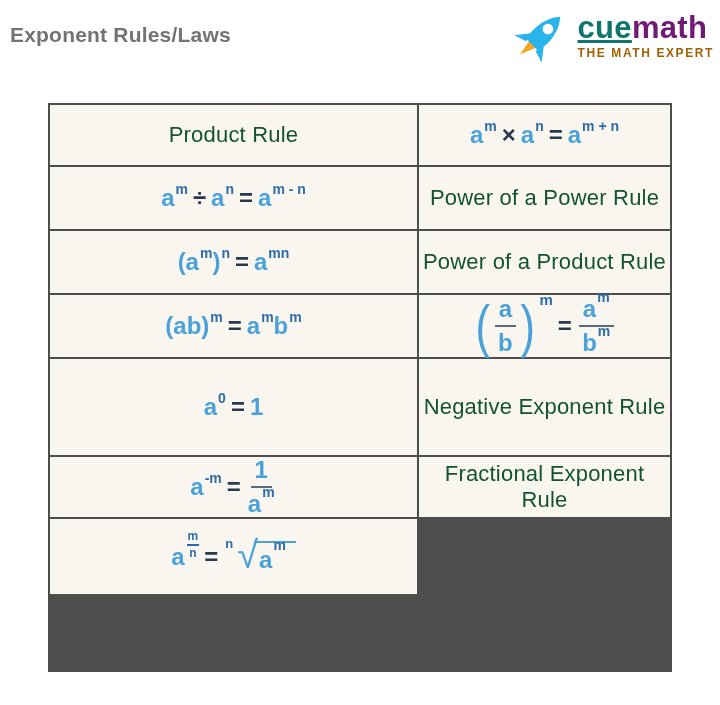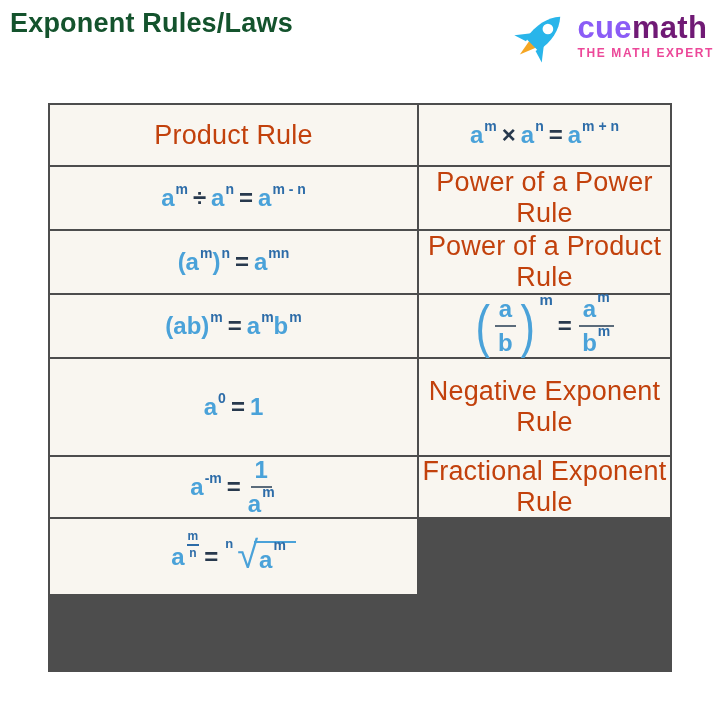--- a/index.html
+++ b/index.html
@@ -7,41 +7,41 @@
   body {
     position: relative;
     background: #ffffff;
     font-family: "Liberation Sans", sans-serif;
     overflow: hidden;
   }
 
   
   .page-title {
     position: absolute;
-    left: 10px; top: 8px;
-    font-size: 27px;
+    left: 10px; top: 23px;
+    font-size: 21px;
     font-weight: 700;
     letter-spacing: 0.2px;
-    color: #14532d;
+    color: #737373;
   }
   .logo {
     position: absolute;
     right: 6px; top: 4px;
     display: flex;
     align-items: center;
   }
   .logo-rocket { width: 62px; height: 64px; margin-right: 8px; }
   .logo-textcol { display: flex; flex-direction: column; align-items: flex-start; }
   .logo-word { font-size: 31px; font-weight: 700; line-height: 1.05; letter-spacing: 0.3px; }
-  .logo-cue  { color: #8b5cf6; }
+  .logo-cue  { color: #0f766e; text-decoration: underline; }
   .logo-math { color: #701a75; }
   .logo-tagline {
     font-size: 12px;
     font-weight: 700;
-    color: #ec4899;
+    color: #a16207;
     letter-spacing: 1.6px;
     margin-top: 2px;
   }
 
   
   .rules-table {
     position: absolute;
     left: 48px; top: 103px;
     width: 624px; height: 569px;
     display: grid;
@@ -51,22 +51,22 @@
     background: #4d4d4d;
     border: 2px solid #4d4d4d;
   }
   .cell {
     background: #f9f6f0;
     display: flex;
     align-items: center;
     justify-content: center;
   }
   .rule-name {
-    font-size: 27px;
-    color: #c2410c;
+    font-size: 22px;
+    color: #14532d;
     letter-spacing: 0.2px;
     text-align: center;
   }
 
   
   .fx { font-size: 24px; font-weight: 700; white-space: pre; }
   .f-b   { color: #4aa2d9; }
   .f-s   { color: #2d6ca8; font-size: 14px; position: relative; top: -9px; margin-left: 1px; }
   .f-o   { color: #28394d; margin: 0 5px; }
   .f-idx { color: #2d6ca8; font-size: 13px; position: relative; top: -13px; margin: 0 0 0 2px; }

